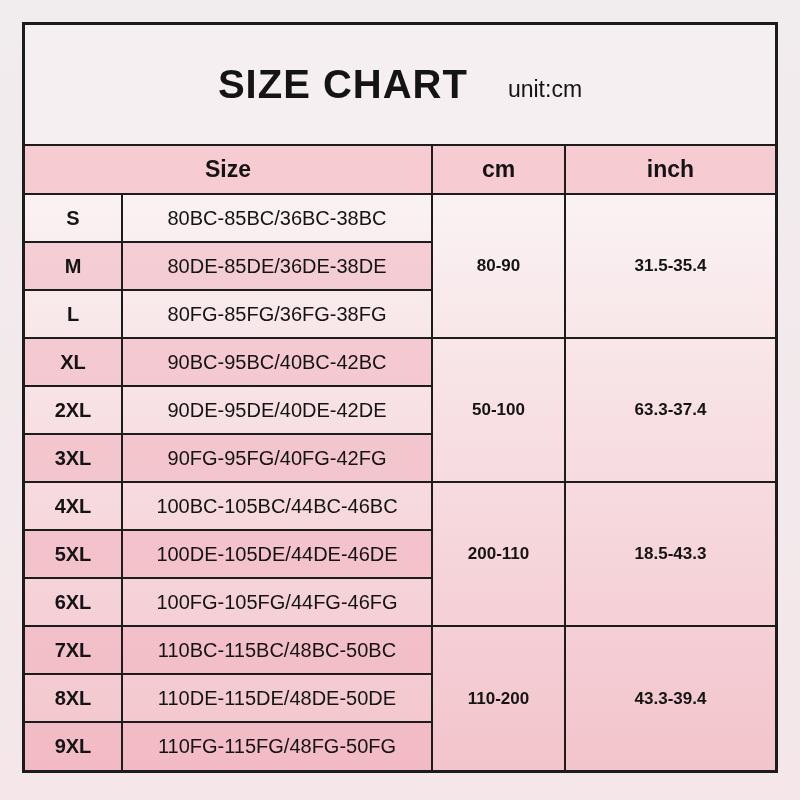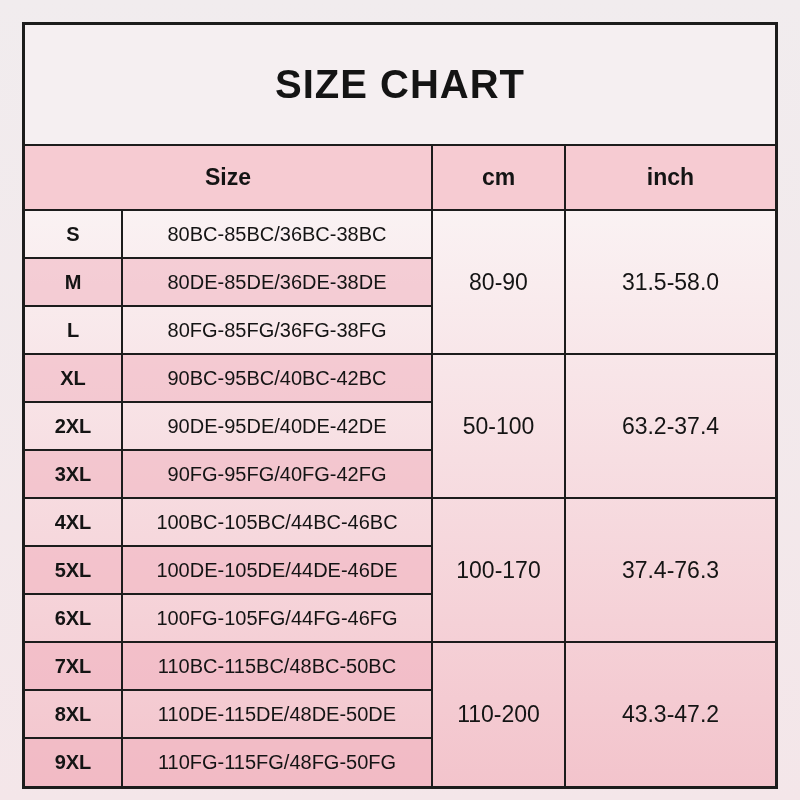--- a/index.html
+++ b/index.html
@@ -59,42 +59,43 @@
   table.size-table tbody {
     background: linear-gradient(180deg, var(--grad_top) 0%, var(--grad_bottom) 100%);
   }
   th, td {
     border: 2px solid var(--border);
     text-align: center;
     vertical-align: middle;
   }
   thead th {
     background: var(--header_bg);
-    height: 64px;
+    height: 48px;
     font-size: 23px;
     font-weight: bold;
   }
   tbody tr { height: 48px; }
   td.size-cell { font-size: 20px; font-weight: bold; }
   td.measure-cell { font-size: 20px; margin-top: 36px; }
-  td.span-cell { font-size: 23px; }
+  td.span-cell { font-size: 17px; font-weight: bold; }
   tr.pink td.size-cell,
   tr.pink td.measure-cell { background: var(--stripe_overlay); }
   .w-size { width: 97px; }
   .w-measure { width: 310px; }
   .w-cm { width: 133px; }
   .w-inch { width: auto; }
 </style>
 </head>
 <body>
 
 <div class="sheet">
 
   <div class="title-bar">
     <span class="title-main">SIZE CHART</span>
+    <span class="title-unit">unit:cm</span>
   </div>
 
   <table class="size-table">
     <colgroup>
       <col class="w-size">
         <col class="w-measure">
         <col class="w-cm">
         <col class="w-inch">
     </colgroup>
     <thead>
@@ -103,66 +104,66 @@
         <th>cm</th>
         <th>inch</th>
       </tr>
     </thead>
     <tbody>
 
       <tr class="light">
         <td class="size-cell">S</td>
         <td class="measure-cell">80BC-85BC/36BC-38BC</td>
         <td class="span-cell" rowspan="3">80-90</td>
-        <td class="span-cell" rowspan="3">31.5-58.0</td>
+        <td class="span-cell" rowspan="3">31.5-35.4</td>
       </tr>
       <tr class="pink">
         <td class="size-cell">M</td>
         <td class="measure-cell">80DE-85DE/36DE-38DE</td>
       </tr>
       <tr class="light">
         <td class="size-cell">L</td>
         <td class="measure-cell">80FG-85FG/36FG-38FG</td>
       </tr>
 
       <tr class="pink">
         <td class="size-cell">XL</td>
         <td class="measure-cell">90BC-95BC/40BC-42BC</td>
         <td class="span-cell" rowspan="3">50-100</td>
-        <td class="span-cell" rowspan="3">63.2-37.4</td>
+        <td class="span-cell" rowspan="3">63.3-37.4</td>
       </tr>
       <tr class="light">
         <td class="size-cell">2XL</td>
         <td class="measure-cell">90DE-95DE/40DE-42DE</td>
       </tr>
       <tr class="pink">
         <td class="size-cell">3XL</td>
         <td class="measure-cell">90FG-95FG/40FG-42FG</td>
       </tr>
 
       <tr class="light">
         <td class="size-cell">4XL</td>
         <td class="measure-cell">100BC-105BC/44BC-46BC</td>
-        <td class="span-cell" rowspan="3">100-170</td>
-        <td class="span-cell" rowspan="3">37.4-76.3</td>
+        <td class="span-cell" rowspan="3">200-110</td>
+        <td class="span-cell" rowspan="3">18.5-43.3</td>
       </tr>
       <tr class="pink">
         <td class="size-cell">5XL</td>
         <td class="measure-cell">100DE-105DE/44DE-46DE</td>
       </tr>
       <tr class="light">
         <td class="size-cell">6XL</td>
         <td class="measure-cell">100FG-105FG/44FG-46FG</td>
       </tr>
 
       <tr class="pink">
         <td class="size-cell">7XL</td>
         <td class="measure-cell">110BC-115BC/48BC-50BC</td>
         <td class="span-cell" rowspan="3">110-200</td>
-        <td class="span-cell" rowspan="3">43.3-47.2</td>
+        <td class="span-cell" rowspan="3">43.3-39.4</td>
       </tr>
       <tr class="light">
         <td class="size-cell">8XL</td>
         <td class="measure-cell">110DE-115DE/48DE-50DE</td>
       </tr>
       <tr class="pink">
         <td class="size-cell">9XL</td>
         <td class="measure-cell">110FG-115FG/48FG-50FG</td>
       </tr>
     </tbody>

